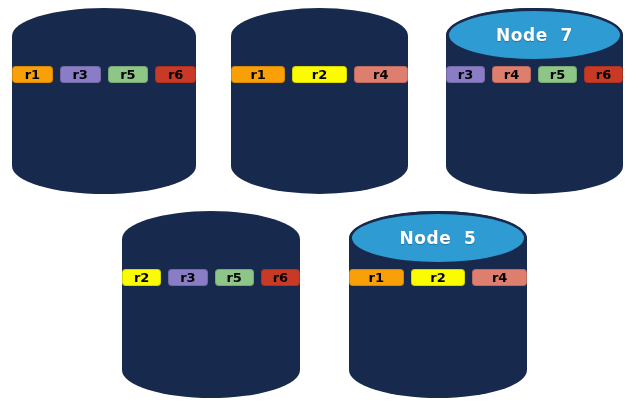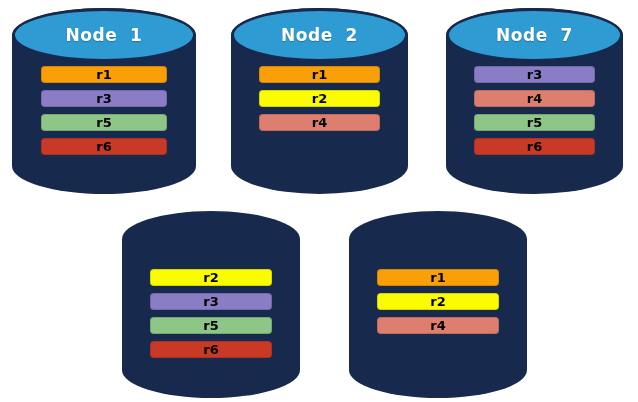--- a/index.html
+++ b/index.html
@@ -42,21 +42,21 @@
     white-space: pre;
     letter-spacing: 0.5px;
     text-shadow: 0 1px 1px rgba(0,0,0,0.25);
   }
   .bars {
     position: absolute;
     top: 58px;
     left: 0;
     right: 0;
     display: flex;
-    flex-direction: column;
+    flex-direction: row;
     align-items: center;
     gap: 7px;
     z-index: 3;
     border-radius: 17px;
   }
   .bar {
     width: 68%;
     height: 17px;
     border-radius: 4px;
     display: flex;
@@ -74,35 +74,29 @@
   .n3 { left: 446px; top: 8px;   width: 177px; height: 186px; }
   .n4 { left: 122px; top: 211px; width: 178px; height: 187px; }
   .n5 { left: 349px; top: 211px; width: 178px; height: 187px; }
 </style>
 </head>
 <body>
 
 <div class="canvas">
 
   <div class="cylinder n1">
-    <div class="cyl-top">
-      <span class="cyl-label">Node  1</span>
-    </div>
     <div class="bars">
         <div class="bar" style="background: rgb(249, 160, 8);">r1</div>
         <div class="bar" style="background: rgb(138, 124, 197);">r3</div>
         <div class="bar" style="background: rgb(142, 198, 135);">r5</div>
         <div class="bar" style="background: rgb(201, 58, 38);">r6</div>
       </div>
   </div>
 
   <div class="cylinder n2">
-    <div class="cyl-top">
-      <span class="cyl-label">Node  2</span>
-    </div>
     <div class="bars">
         <div class="bar" style="background: rgb(249, 160, 8);">r1</div>
         <div class="bar" style="background: rgb(252, 252, 0);">r2</div>
         <div class="bar" style="background: rgb(222, 126, 110);">r4</div>
       </div>
   </div>
 
   <div class="cylinder n3">
     <div class="cyl-top">
       <span class="cyl-label">Node  7</span>
@@ -118,20 +112,23 @@
   <div class="cylinder n4">
     <div class="bars">
         <div class="bar" style="background: rgb(252, 252, 0);">r2</div>
         <div class="bar" style="background: rgb(138, 124, 197);">r3</div>
         <div class="bar" style="background: rgb(142, 198, 135);">r5</div>
         <div class="bar" style="background: rgb(201, 58, 38);">r6</div>
       </div>
   </div>
 
   <div class="cylinder n5">
+    <div class="cyl-top">
+      <span class="cyl-label">Node  5</span>
+    </div>
     <div class="bars">
         <div class="bar" style="background: rgb(249, 160, 8);">r1</div>
         <div class="bar" style="background: rgb(252, 252, 0);">r2</div>
         <div class="bar" style="background: rgb(222, 126, 110);">r4</div>
       </div>
   </div>
 
 </div>
 
 </body></html>

